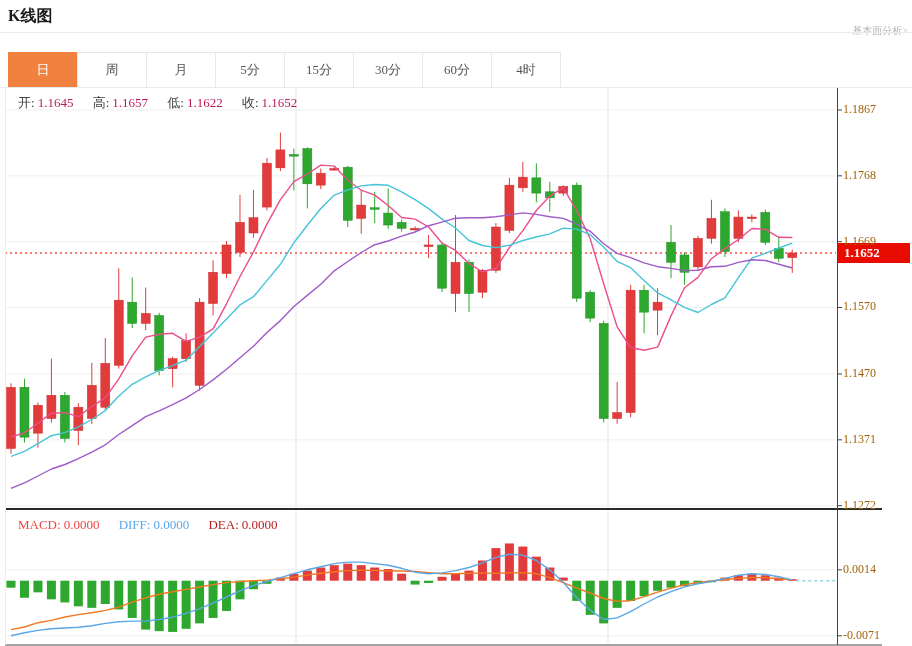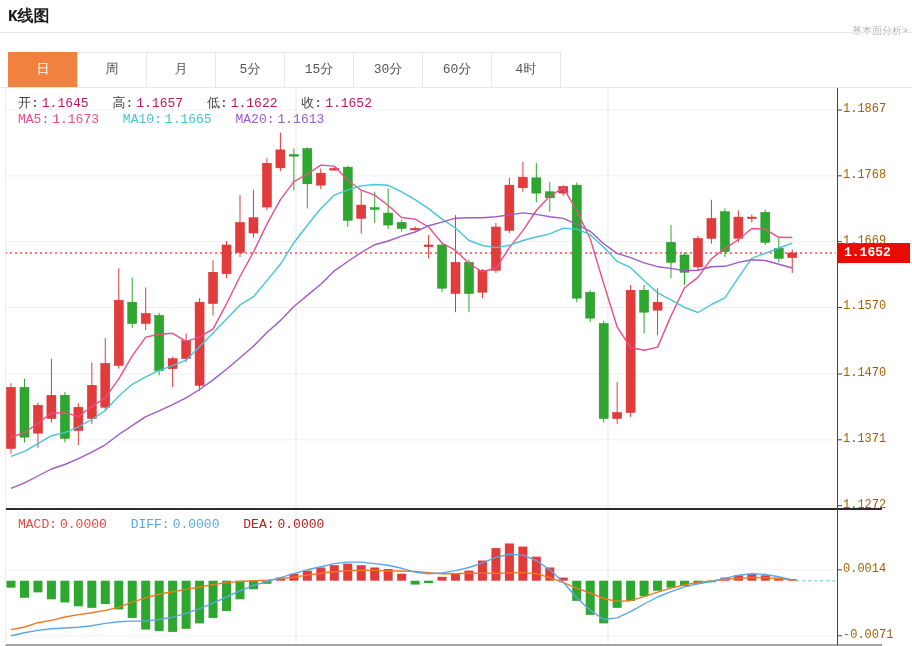--- a/index.html
+++ b/index.html
@@ -1,17 +1,17 @@
 <!DOCTYPE html>
 <html><head>
 <meta charset="utf-8">
 <style>
   html,body{margin:0;padding:0;background:#fff;}
   #app{position:relative;width:912px;height:646px;background:#fff;overflow:hidden;
-       font-family:Liberation Mono, monospace;}
+       font-family:Liberation Serif, serif;}
   .abs{position:absolute;}
   #page-title{left:8px;top:6px;font-size:16px;font-weight:700;color:#1b1b1b;}
   #fund-link{right:4px;top:24px;font-size:10px;color:#b3b3b3;cursor:pointer;}
   #header-divider{left:0;top:32px;width:912px;height:1px;background:#e9e9e9;}
   #tabbar{left:8px;top:52px;display:flex;}
   .tab{width:70px;height:36px;line-height:34px;text-align:center;border:1px solid #e7e7e7;
        margin-left:-1px;box-sizing:border-box;font-size:13px;color:#555;background:#fff;cursor:pointer;}
   .tab:first-child{margin-left:0;}
   .tab.sel{background:#f0813f;border-color:#f0813f;color:#fff;}
   #tab-underline{left:0;top:87px;width:912px;height:1px;background:#e9e9e9;}
@@ -264,25 +264,20 @@
 
   <div class="abs" id="chart-left-border"></div>
 
   <div class="abs inforow" id="ohlc-row">
     <span class="pair"><span class="lb">开:</span><span class="vl">1.1645</span></span>
     <span class="pair"><span class="lb">高:</span><span class="vl">1.1657</span></span>
     <span class="pair"><span class="lb">低:</span><span class="vl">1.1622</span></span>
     <span class="pair"><span class="lb">收:</span><span class="vl">1.1652</span></span>
   </div>
 
-  <div class="abs inforow" id="ma-row">
-    <span class="pair" id="ma5-pair" style="color: rgb(236, 77, 139);"><span class="lb">MA5:</span><span class="vl">1.1673</span></span>
-    <span class="pair" id="ma10-pair" style="color: rgb(69, 197, 216);"><span class="lb">MA10:</span><span class="vl">1.1665</span></span>
-    <span class="pair" id="ma20-pair" style="color: rgb(160, 90, 200);"><span class="lb">MA20:</span><span class="vl">1.1613</span></span>
-  </div>
 
   <div class="abs inforow" id="macd-row">
     <span class="pair" id="macd-pair" style="color: #ef4444;"><span class="lb">MACD:</span><span class="vl">0.0000</span></span>
     <span class="pair" id="diff-pair" style="color: rgb(90, 167, 232);"><span class="lb">DIFF:</span><span class="vl">0.0000</span></span>
     <span class="pair" id="dea-pair" style="color: #b91c1c;"><span class="lb">DEA:</span><span class="vl">0.0000</span></span>
   </div>
 
   <div class="abs" id="price-badge">1.1652</div>
 
   <div id="axis-labels">

